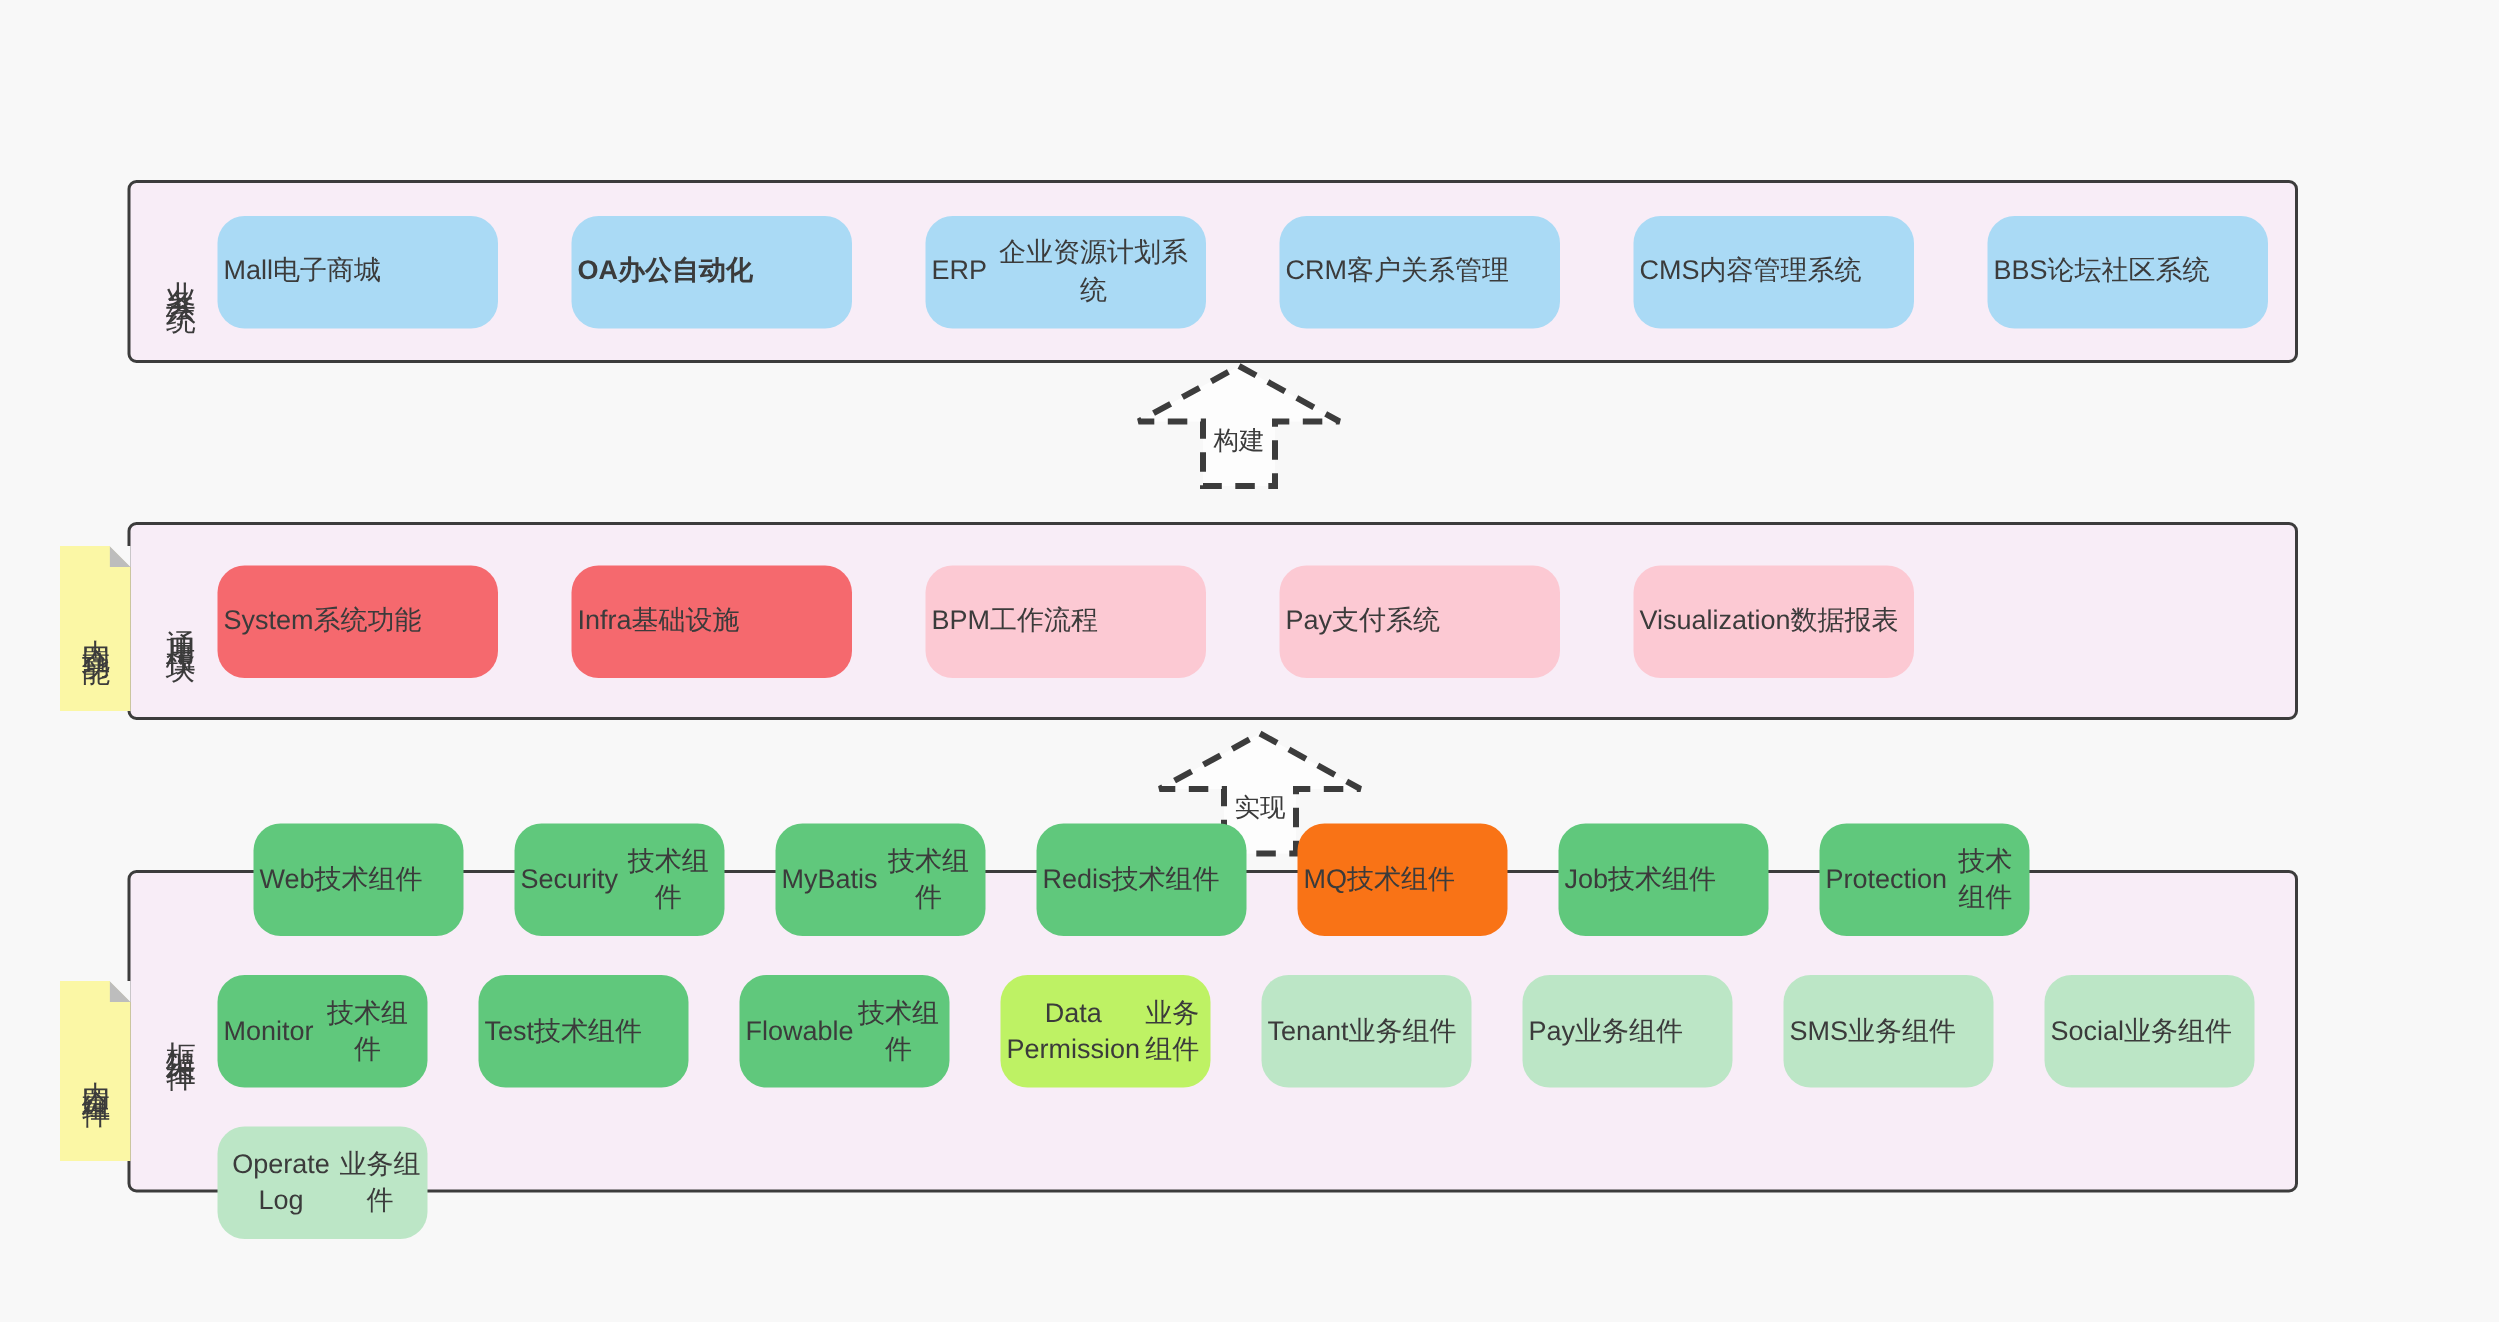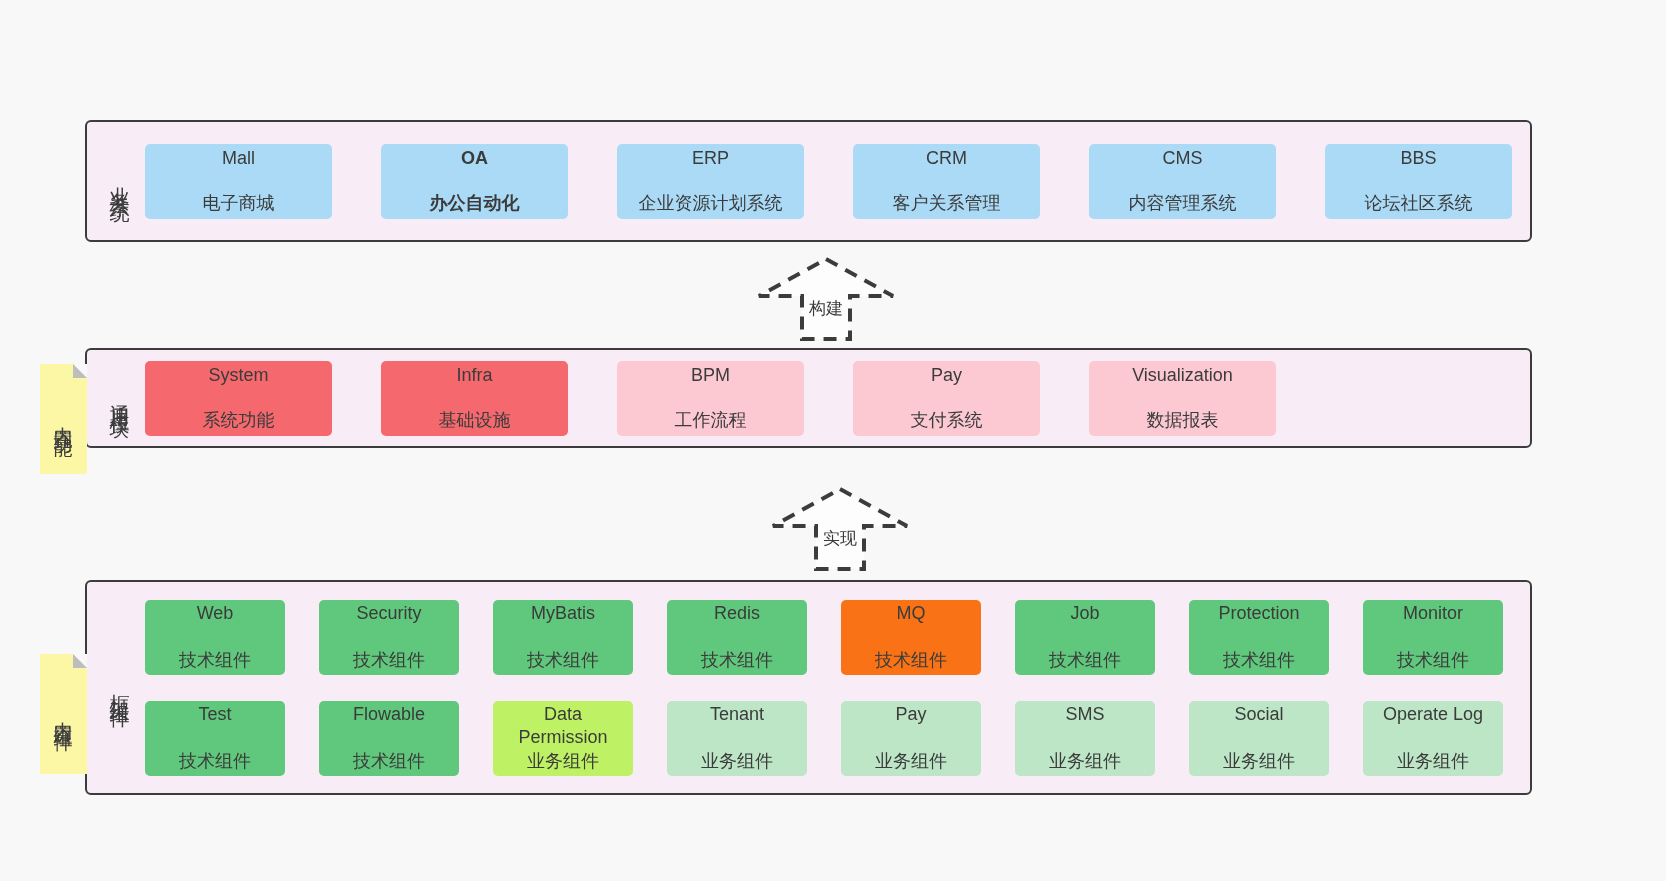--- a/index.html
+++ b/index.html
@@ -23,37 +23,37 @@
 
   
   .panel {
     position: absolute; left: 85px; width: 1447px;
     background: var(--panel-bg);
     border: 2px solid var(--panel-border);
     border-radius: 6px;
     display: flex; align-items: center;
   }
   #panel-0 { top: 120px; height: 122px; }
-  #panel-1 { top: 348px; height: 100px; }
+  #panel-1 { top: 348px; height: 132px; }
   #panel-2 { top: 580px; height: 215px; }
 
   .vlabel {
     writing-mode: vertical-rl; text-orientation: upright;
     font-size: 20px; letter-spacing: 5px; line-height: 1;
     margin-left: 15px; width: 28px; text-align: center;
     color: var(--text); flex: 0 0 auto;
   }
 
   .boxes { display: flex; flex-wrap: wrap; margin-left: 15px; align-content: center; }
   #panel-0 .boxes, #panel-1 .boxes { column-gap: 49px; width: 1367px; }
   #panel-2 .boxes { column-gap: 34px; row-gap: 26px; width: 1358px; }
 
   .box {
-    height: 75px; border-radius: 5px;
-    display: flex; flex-direction: column; align-items: center; justify-content: space-between;
+    height: 75px; border-radius: 18px;
+    display: flex; align-items: center; justify-content: flex-start;
     text-align: center; font-size: 18px; line-height: 1.4; padding: 2px 4px;
   }
   #panel-0 .box, #panel-1 .box { width: 187px; }
   #panel-2 .box { width: 140px; line-height: 1.3; }
 
   
   .sticky {
     position: absolute; left: -47px; width: 47px;
     background: linear-gradient(225deg, var(--page-bg) 10px, var(--sticky-bg) 10px);
     display: flex; align-items: center; justify-content: center;
@@ -66,21 +66,21 @@
     background: var(--sticky-fold);
     clip-path: polygon(0 0, 100% 100%, 0 100%);
   }
   .sticky-label {
     writing-mode: vertical-rl; text-orientation: upright;
     font-size: 19px; letter-spacing: 4px; line-height: 1; text-align: center;
   }
 
   
   .arrow { position: absolute; width: 140px; height: 86px; }
-  #arrow-0 { left: 756px; top: 256px; }
+  #arrow-0 { left: 756px; top: 241px; }
   #arrow-1 { left: 770px; top: 486px; }
   .arrow svg { display: block; width: 140px; height: 86px; }
   .arrow-label {
     position: absolute; left: 50%; top: 40px; transform: translateX(-50%);
     background: var(--arrow-fill); padding: 1px 3px;
     font-size: 17px; white-space: nowrap;
   }
 </style>
 </head>
 <body>
@@ -159,21 +159,21 @@
     </svg>
     <span class="arrow-label">实现</span>
   </div>
 
   <section class="panel" id="panel-2">
     <div class="sticky">
       <span class="sticky-label">内置组件</span>
     </div>
     <div class="vlabel">框架组件</div>
     <div class="boxes">
-        <div class="box" style="background: rgb(96, 200, 124);">
+        <div class="box" style="background: rgb(96, 200, 124); margin-left: 24px;">
           <div>Web</div>
           <div>技术组件</div>
         </div>
         <div class="box" style="background: rgb(96, 200, 124);">
           <div>Security</div>
           <div>技术组件</div>
         </div>
         <div class="box" style="background: rgb(96, 200, 124);">
           <div>MyBatis</div>
           <div>技术组件</div>

